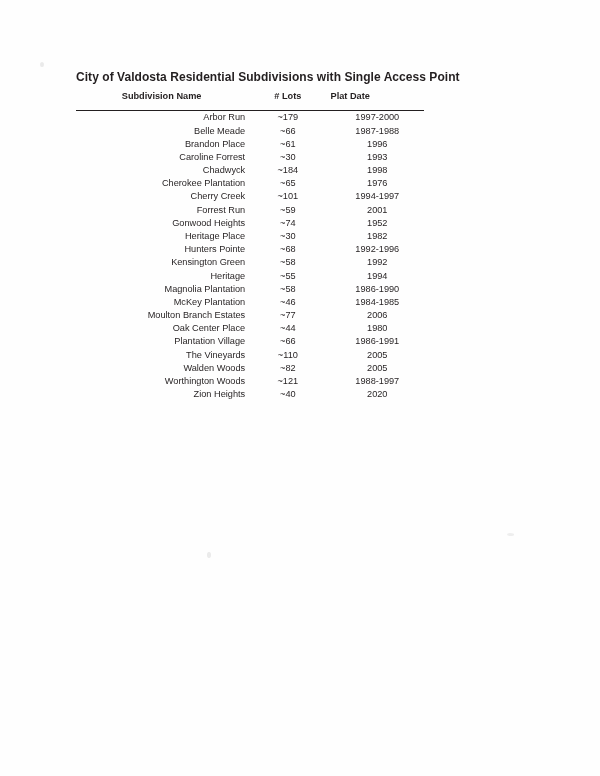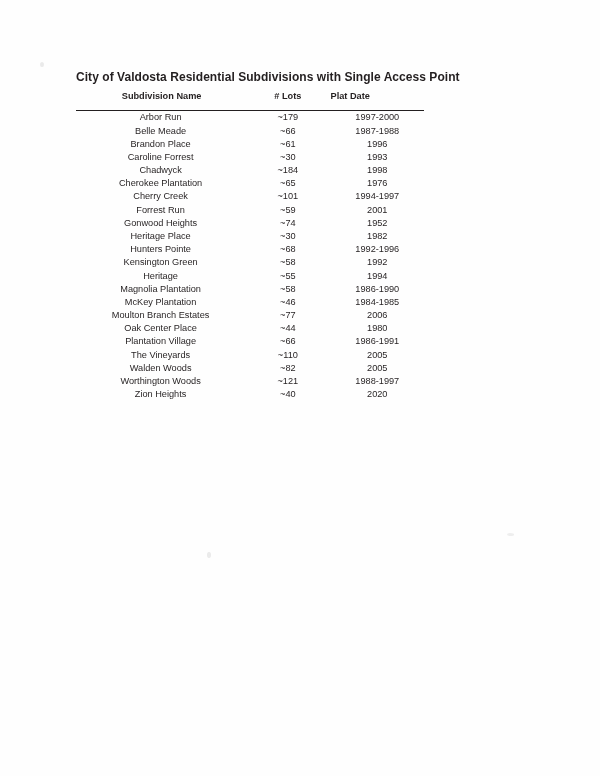--- a/index.html
+++ b/index.html
@@ -57,21 +57,21 @@
   }
   th.col-name   { text-align: center; width: 168px; }
   th.col-lots   { text-align: center; width: 86px; }
   th.col-date   { text-align: left; width: 94px; }
 
   table.subdiv td {
     padding: 1.45px 0;
     line-height: 1.12;
     white-space: nowrap;
   }
-  td.c-name { text-align: center; padding-left: 2px; }
+  td.c-name { text-align: right; padding-left: 2px; }
   td.c-lots { text-align: center; }
   td.c-date { text-align: center; }
 
   thead tr th:first-child { padding-left: 2px; }
 </style>
 </head>
 <body>
 
 <div class="page">
 

